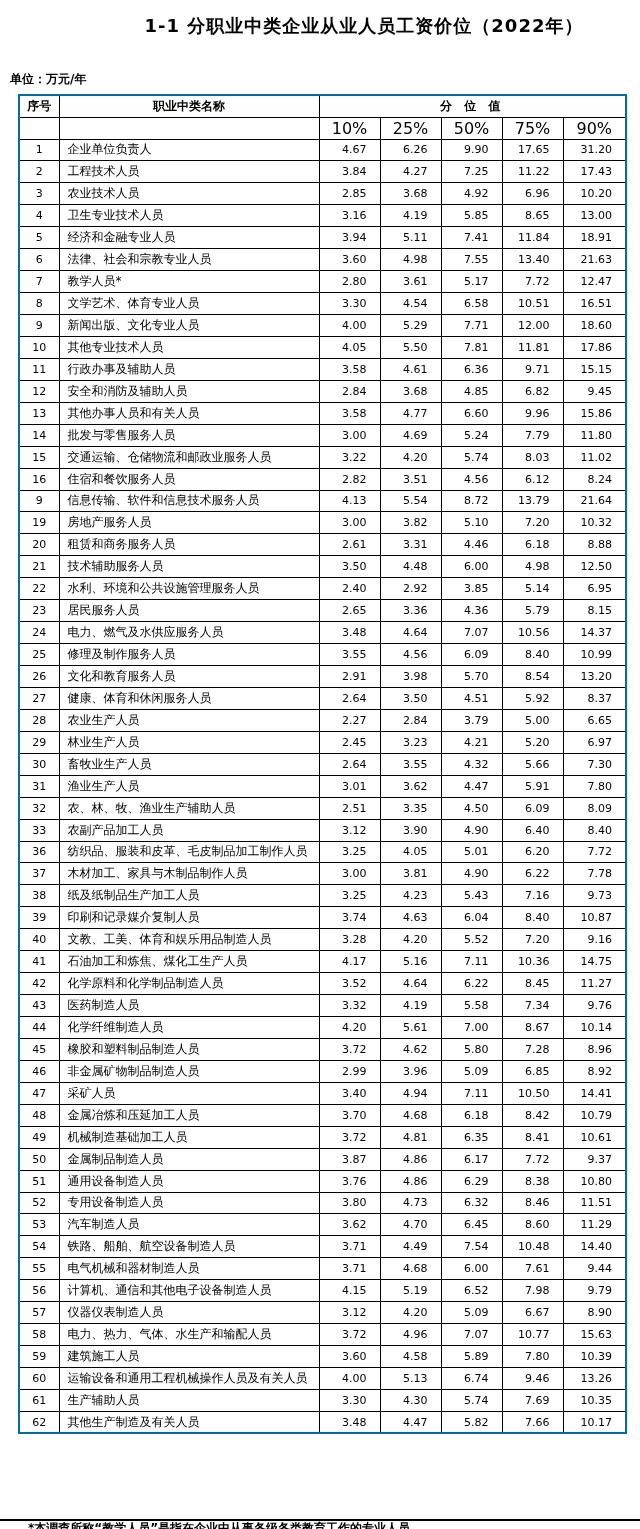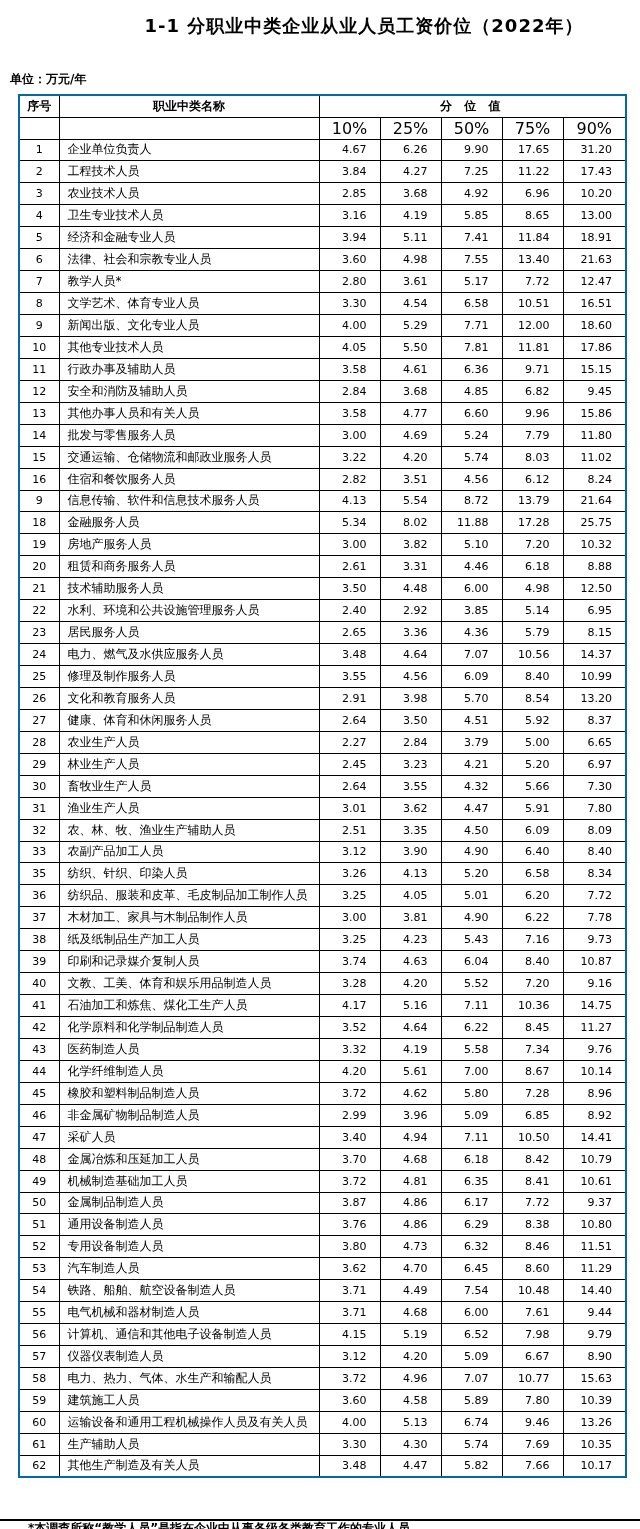--- a/index.html
+++ b/index.html
@@ -274,29 +274,20 @@
       <tr>
         <td class="c-serial">9</td>
         <td class="c-name">信息传输、软件和信息技术服务人员</td>
         <td class="c-val">4.13</td>
         <td class="c-val">5.54</td>
         <td class="c-val">8.72</td>
         <td class="c-val">13.79</td>
         <td class="c-val">21.64</td>
       </tr>
       <tr>
-        <td class="c-serial">18</td>
-        <td class="c-name">金融服务人员</td>
-        <td class="c-val">5.34</td>
-        <td class="c-val">8.02</td>
-        <td class="c-val">11.88</td>
-        <td class="c-val">17.28</td>
-        <td class="c-val">25.75</td>
-      </tr>
-      <tr>
         <td class="c-serial">19</td>
         <td class="c-name">房地产服务人员</td>
         <td class="c-val">3.00</td>
         <td class="c-val">3.82</td>
         <td class="c-val">5.10</td>
         <td class="c-val">7.20</td>
         <td class="c-val">10.32</td>
       </tr>
       <tr>
         <td class="c-serial">20</td>
@@ -418,29 +409,20 @@
       <tr>
         <td class="c-serial">33</td>
         <td class="c-name">农副产品加工人员</td>
         <td class="c-val">3.12</td>
         <td class="c-val">3.90</td>
         <td class="c-val">4.90</td>
         <td class="c-val">6.40</td>
         <td class="c-val">8.40</td>
       </tr>
       <tr>
-        <td class="c-serial">35</td>
-        <td class="c-name">纺织、针织、印染人员</td>
-        <td class="c-val">3.26</td>
-        <td class="c-val">4.13</td>
-        <td class="c-val">5.20</td>
-        <td class="c-val">6.58</td>
-        <td class="c-val">8.34</td>
-      </tr>
-      <tr>
         <td class="c-serial">36</td>
         <td class="c-name">纺织品、服装和皮革、毛皮制品加工制作人员</td>
         <td class="c-val">3.25</td>
         <td class="c-val">4.05</td>
         <td class="c-val">5.01</td>
         <td class="c-val">6.20</td>
         <td class="c-val">7.72</td>
       </tr>
       <tr>
         <td class="c-serial">37</td>

